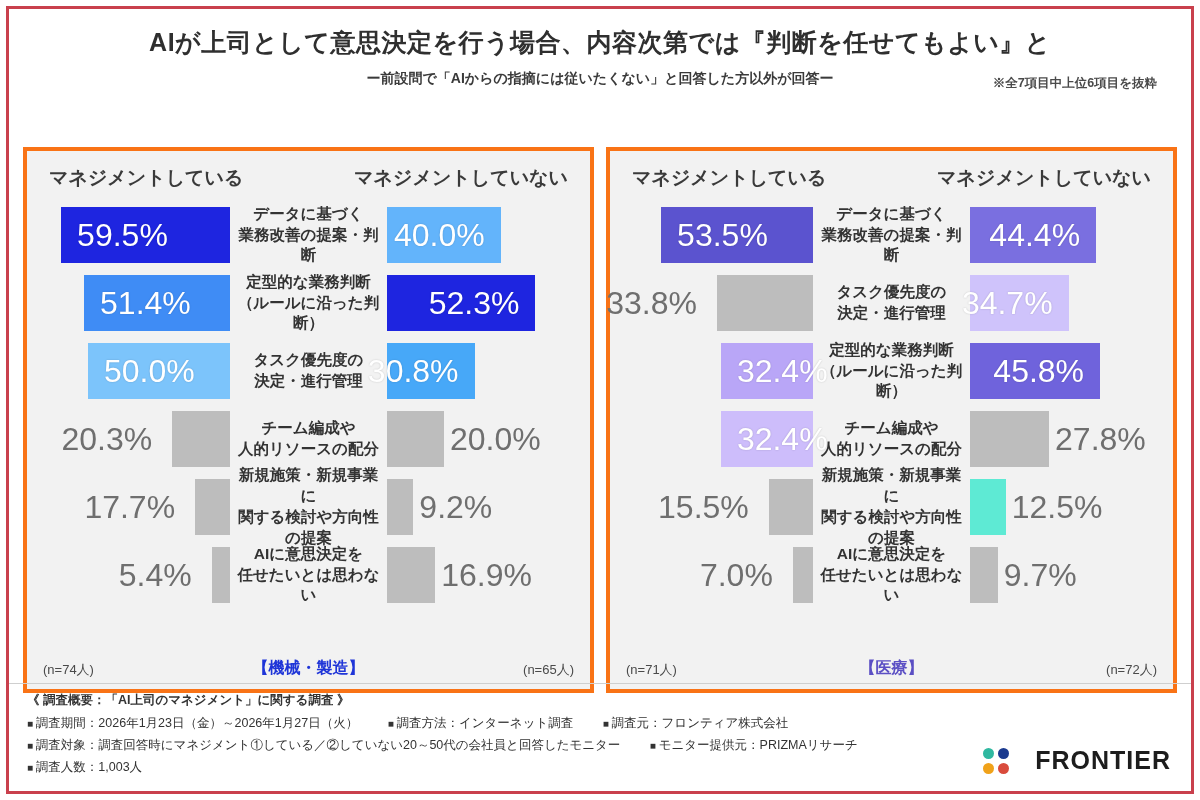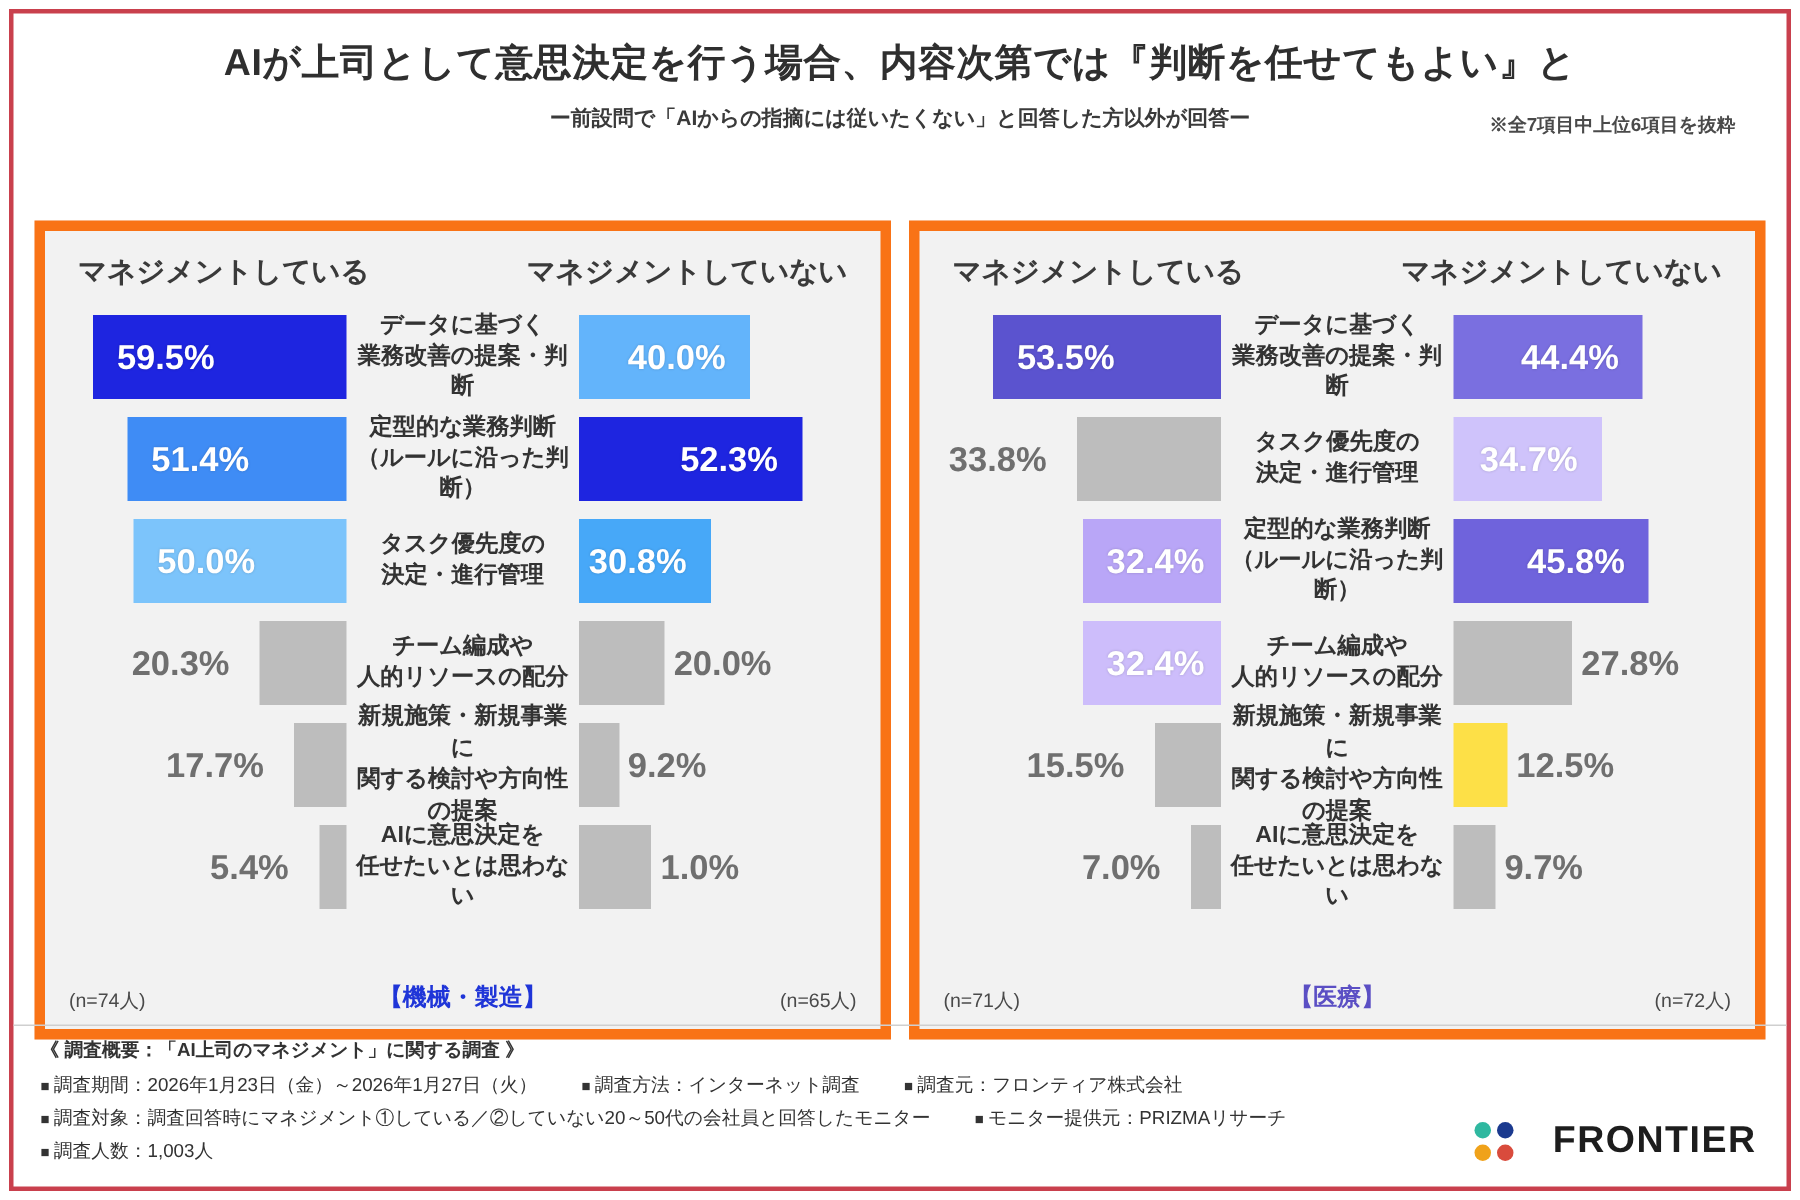--- a/index.html
+++ b/index.html
@@ -27,21 +27,21 @@
     position:absolute; right:34px; top:66px;
     font-size:12.5px; color:#4a4a4a; font-weight:bold;
   }
   .subnote {
     margin-top:8px; text-align:center; font-size:14px; font-weight:bold; color:#3a3a3a;
   }
 
   
   .panels { position:absolute; top:138px; left:14px; right:14px; height:546px; display:flex; gap:12px; }
   .panel {
-    position:relative; flex:1; background:#f2f2f2; border:7px solid #f97316;
+    position:relative; flex:1; background:#f2f2f2; border:4px solid #f97316;
   }
   .panel-heads {
     display:flex; justify-content:space-between; padding:14px 22px 0 22px;
   }
   .panel-head {
     font-size:19px; font-weight:bold; color:#3a3a3a;
   }
 
   .rows { margin-top:10px; }
   .row {
@@ -55,21 +55,21 @@
   .label {
     width:28%; text-align:center; font-size:15.5px; font-weight:bold; color:#333;
     line-height:1.35; padding:0 4px;
   }
   .bar {
     height:56px; display:flex; align-items:center; position:relative;
   }
   .side.left .bar { justify-content:flex-start; }
   .side.right .bar { justify-content:flex-end; }
   .bar .val {
-    font-size:23px; font-weight:bold; white-space:nowrap; padding:0 10px;
+    font-size:32px; font-weight:normal; white-space:nowrap; padding:0 10px;
   }
   
   .val.on-bar { color:#ffffff; text-shadow:0 0 2px rgba(0,0,0,0.18); }
   .val.grey { color:#6f6f6f; }
   .side.left .bar .val.grey { position:absolute; right:100%; padding-right:20px; }
   .side.right .bar .val.grey { position:absolute; left:100%; padding-left:6px; }
   .side.left .bar .val.on-bar { margin-left:6px; }
   .side.right .bar .val.on-bar { margin-right:6px; }
 
   .panel-foot { position:absolute; bottom:10px; left:0; right:0; display:flex; align-items:flex-end; padding:0 16px; }
@@ -206,21 +206,21 @@
                 <div class="bar" style="width: 18px; background: rgb(189, 189, 189);">
                   <span class="val grey">5.4%</span>
                 </div>
               </div>
               <div class="label">
                 <div>AIに意思決定を</div>
                 <div>任せたいとは思わない</div>
               </div>
               <div class="side right">
                 <div class="bar" style="width: 47.8833px; background: rgb(189, 189, 189);">
-                  <span class="val grey">1.0%</span>
+                  <span class="val grey">16.9%</span>
                 </div>
               </div>
             </div>
           </div>
       <div class="panel-foot">
         <div class="n-left">(n=74人)</div>
         <div class="panel-tag tag-blue">【機械・製造】</div>
         <div class="n-right">(n=65人)</div>
       </div>
     </div>
@@ -299,21 +299,21 @@
               <div class="side left">
                 <div class="bar" style="width: 43.9167px; background: rgb(189, 189, 189);">
                   <span class="val grey">15.5%</span>
                 </div>
               </div>
               <div class="label">
                 <div>新規施策・新規事業に</div>
                 <div>関する検討や方向性の提案</div>
               </div>
               <div class="side right">
-                <div class="bar" style="width: 35.4167px; background: #fde047;">
+                <div class="bar" style="width: 35.4167px; background: #5eead4;">
                   <span class="val grey">12.5%</span>
                 </div>
               </div>
             </div>
             <div class="row">
               <div class="side left">
                 <div class="bar" style="width: 19.8333px; background: rgb(189, 189, 189);">
                   <span class="val grey">7.0%</span>
                 </div>
               </div>

